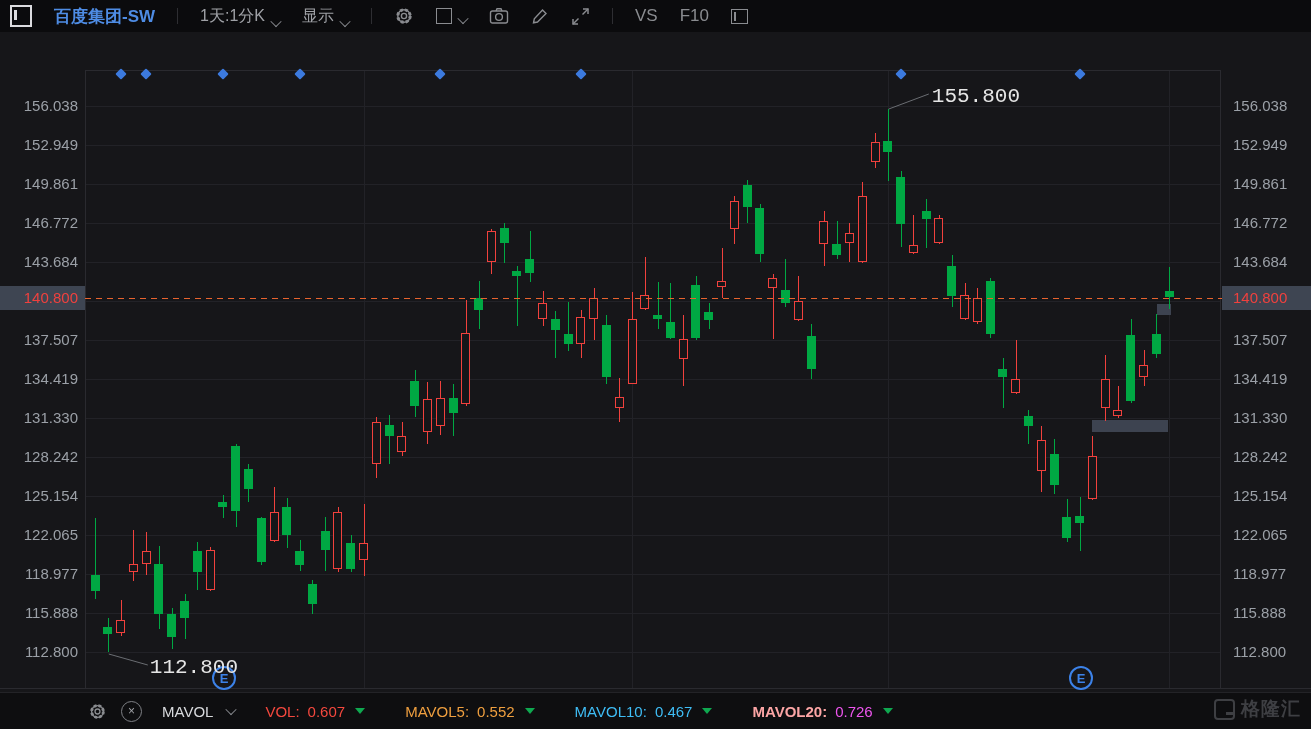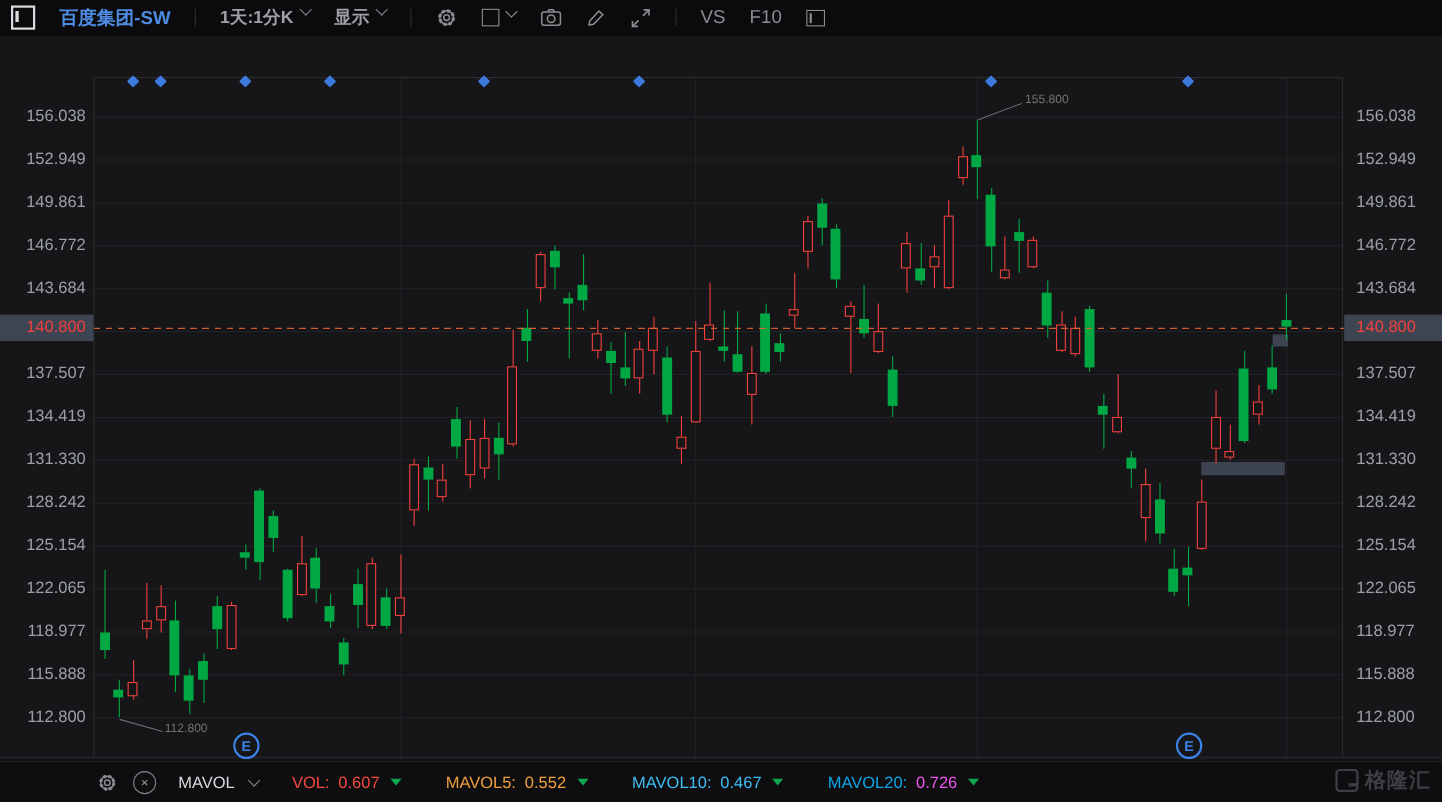--- a/index.html
+++ b/index.html
@@ -10,21 +10,21 @@
     gap:22px;padding:0 10px;box-sizing:border-box;background:#0b0b0d;}
   .win-icon{width:18px;height:18px;border:2px solid #dcdce0;position:relative;flex:0 0 auto;}
   .win-icon i{position:absolute;left:2px;top:3px;width:3px;height:10px;background:#dcdce0;}
   .sym-title{color:#4e8ce4;font-size:17px;font-weight:bold;white-space:nowrap;}
   .tabs{display:flex;align-items:center;gap:22px;}
   .tab{color:#9fa1a6;font-size:16px;white-space:nowrap;cursor:default;display:flex;align-items:center;gap:7px;}
   .tab.active{color:#fe4a1f;}
   .chev{width:7px;height:7px;border-right:1.6px solid #85878c;border-bottom:1.6px solid #85878c;
     transform:rotate(45deg) translate(-1px,-1px);display:inline-block;}
   .sep{width:1px;height:16px;background:#2e2e32;flex:0 0 auto;}
-  .tb-item{color:#9fa1a6;font-size:16px;display:flex;align-items:flex-start;gap:7px;white-space:nowrap;font-weight:bold;}
+  .tb-item{color:#9fa1a6;font-size:16px;display:flex;align-items:flex-end;gap:7px;white-space:nowrap;}
   .tb-icon{display:flex;align-items:center;justify-content:center;color:#8a8c90;}
   .sq-icon{width:14px;height:14px;border:1.5px solid #8a8c90;}
   .panel-icon{width:15px;height:13px;border:1.5px solid #8a8c90;position:relative;}
   .panel-icon i{position:absolute;left:2px;top:2px;width:2px;height:9px;background:#8a8c90;}
   .tb-label{color:#8a8c90;font-size:15px;}
   
   .subbar{position:absolute;top:40px;right:8px;height:26px;display:flex;align-items:center;gap:11px;}
   .adjust{color:#4e8ce4;font-size:16px;margin-right:8px;}
   .circle-btn{width:19px;height:19px;border:1.5px solid #7f8186;border-radius:50%;color:#9fa1a6;
     display:flex;align-items:center;justify-content:center;font-size:13px;line-height:1;}
@@ -40,21 +40,21 @@
   .body-dn{position:absolute;background:#00a843;}
   .body-up{position:absolute;border:1px solid #f1413d;box-sizing:border-box;background:#161619;}
   .axis-lab{position:absolute;color:#9ba0a7;font-size:15px;line-height:18px;white-space:nowrap;}
   .axis-left{left:0;width:78px;text-align:right;}
   .axis-right{left:1233px;text-align:left;}
   .axis-hl-box{position:absolute;height:24px;background:#3e4552;}
   .axis-hl-text{color:#f0413e !important;}
   .diamond{position:absolute;width:8px;height:8px;background:#3c7ade;transform:rotate(45deg);border-radius:1px;}
   .e-marker{position:absolute;width:20px;height:20px;border:2px solid #3c82e8;border-radius:50%;
     color:#3c82e8;font-size:13px;font-weight:bold;display:flex;align-items:center;justify-content:center;}
-  .anno{position:absolute;color:#737373;font-size:11px;white-space:nowrap;}
+  .anno{position:absolute;color:#e5e5e5;font-size:21px;white-space:nowrap;font-family:Liberation Mono, monospace;}
   .zone{position:absolute;background:#3d4350;}
   
   .bottombar{position:absolute;left:0;bottom:0;width:1311px;height:37px;background:#0e0e10;
     border-top:1px solid #232327;display:flex;align-items:center;box-sizing:border-box;padding-left:88px;gap:14px;}
   .ind-name{color:#d8dadd;font-size:15px;margin-left:6px;}
   .ind-items{display:flex;align-items:center;gap:40px;margin-left:16px;}
   .ind-item{display:flex;align-items:center;gap:8px;font-size:15px;}
   .tri-dn{width:0;height:0;border-left:5px solid transparent;border-right:5px solid transparent;
     border-top:6px solid #0fa850;margin-left:2px;}
   .icon-gear{color:#8a8c90;}
@@ -395,21 +395,21 @@
           <div style="color: rgb(239, 159, 63);">MAVOL5:</div>
           <div style="color: rgb(239, 159, 63);">0.552</div>
           <div class="tri-dn"></div>
         </div>
         <div class="ind-item">
           <div style="color: rgb(63, 189, 245);">MAVOL10:</div>
           <div style="color: rgb(63, 189, 245);">0.467</div>
           <div class="tri-dn"></div>
         </div>
         <div class="ind-item">
-          <div style="color: #0ea5e9;">MAVOL20:</div>
+          <div style="color: #fca5a5; font-weight: bold;">MAVOL20:</div>
           <div style="color: rgb(238, 85, 238);">0.726</div>
           <div class="tri-dn"></div>
         </div>
       </div>
   </div>
 
   <div class="watermark">
     <div class="wm-g">
         <i></i>
       </div>

